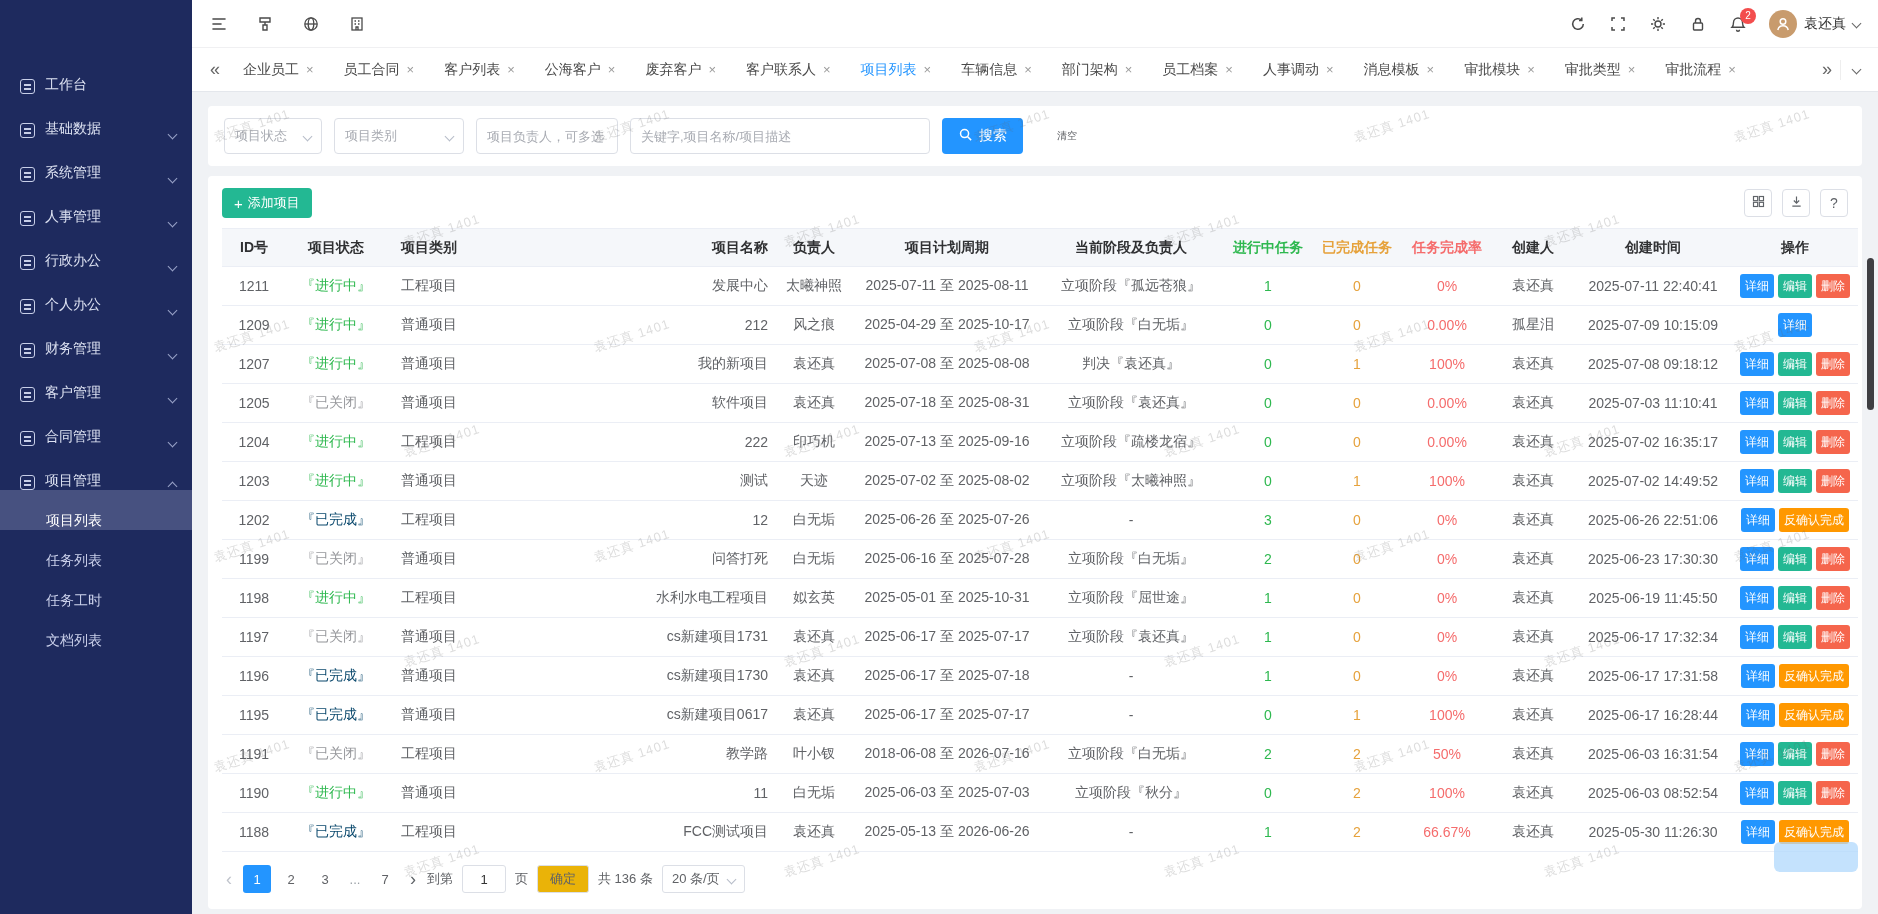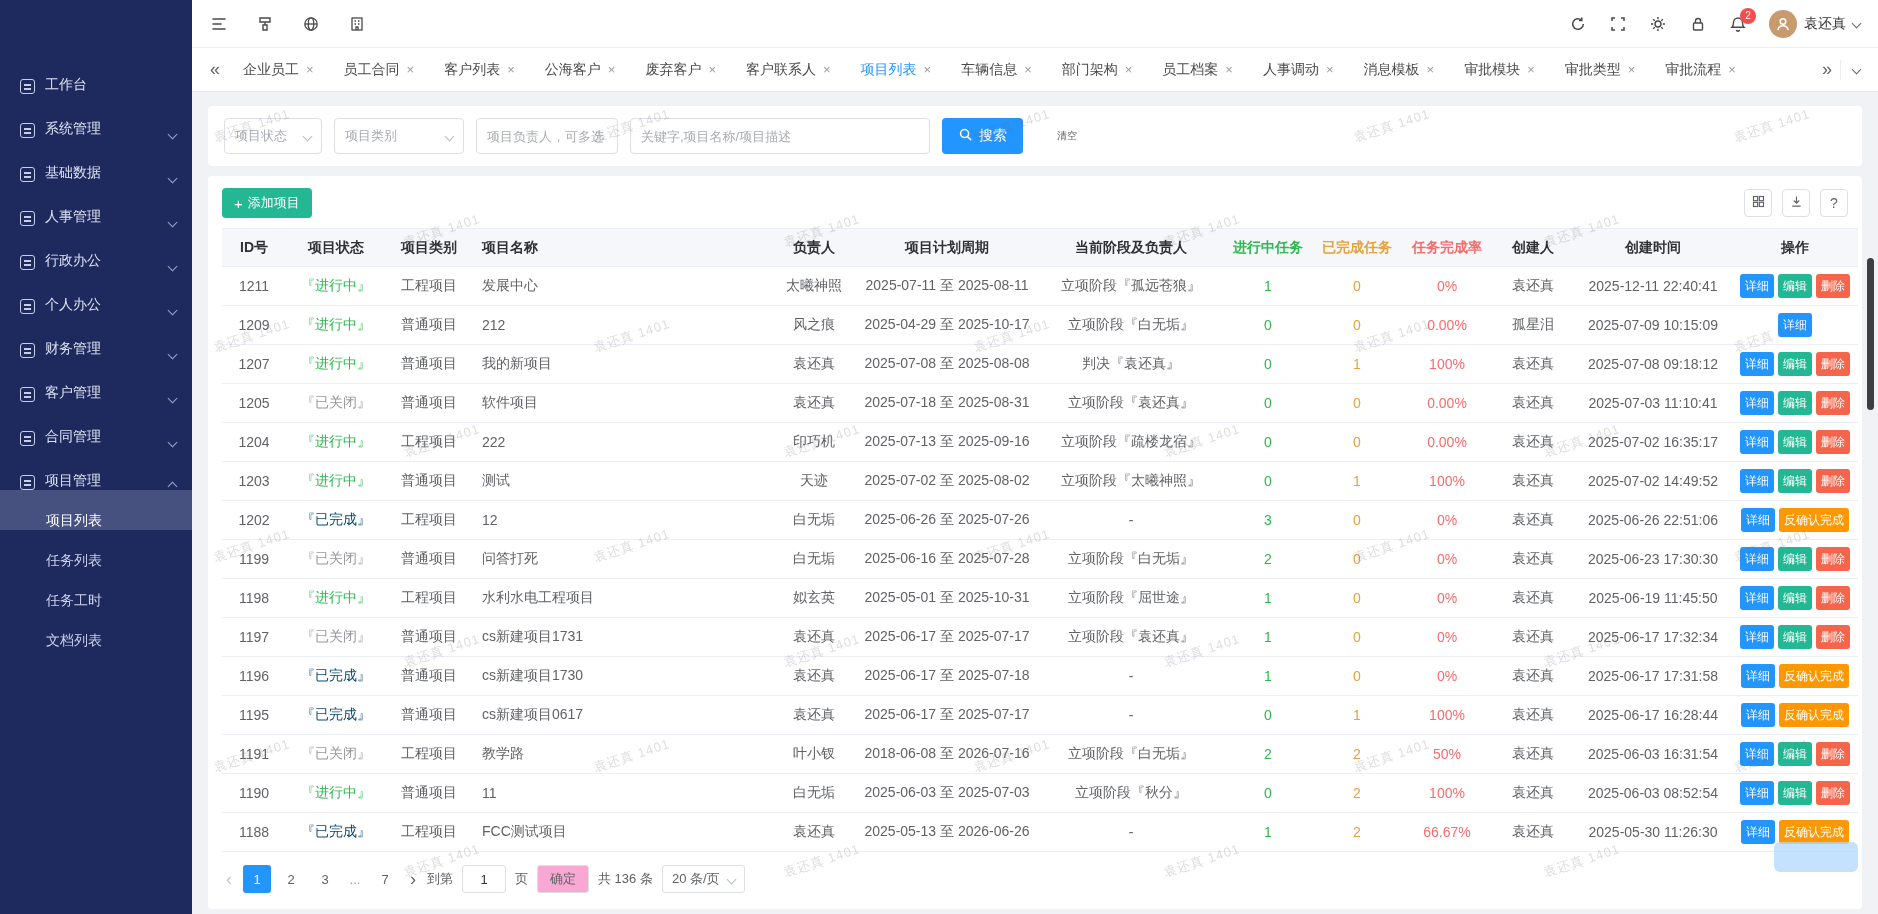--- a/index.html
+++ b/index.html
@@ -60,21 +60,21 @@
   .table-card{background:#fff;border-radius:4px;padding:12px 14px;flex:0 0 auto;display:flex;flex-direction:column}
   .card-toolbar{display:flex;align-items:center;justify-content:space-between;margin-bottom:10px}
   .add-btn{height:30px;border:none;border-radius:4px;background:#23b893;color:#fff;font-size:13px;display:flex;align-items:center;gap:5px;padding:0 12px;cursor:pointer;font-family:inherit}
   .add-btn .plus{font-size:15px;line-height:1}
   .tool-icons{display:flex;gap:10px}
   .tool-btn{width:28px;height:28px;border:1px solid #dcdfe6;border-radius:4px;background:#fff;display:flex;align-items:center;justify-content:center;color:#5f6368;font-size:14px;cursor:pointer;font-family:inherit}
 
   table{width:100%;border-collapse:collapse;table-layout:fixed;font-size:14px;color:#606266}
   thead th{height:38px;background:#f5f7fa;border-top:1px solid #ebeef5;border-bottom:1px solid #ebeef5;font-weight:bold;color:#303133;white-space:nowrap;overflow:hidden;padding:8px 4px}
   tbody td{height:39px;border-bottom:1px solid #ebeef5;text-align:center;white-space:nowrap;overflow:hidden;padding:0 4px}
-  td.col-name,th.col-name{text-align:left;padding-left:10px}
+  td.col-name,th.col-name{text-align:right;padding-left:10px}
   .c-green{color:#2eb84f}
   .c-amber{color:#e6a23c}
   .c-red{color:#f56c6c}
   .st-ongoing{color:#2eb84f}
   .st-closed{color:#97989c}
   .st-done{color:#0c4a6e}
   .mini-btn{height:24px;border:none;border-radius:3px;color:#fff;font-size:12px;padding:0 5px;margin:0 2px;cursor:pointer;font-family:inherit;white-space:nowrap}
   .btn-detail{background:#2395ff}
   .btn-edit{background:#23b893}
   .btn-delete{background:#f5654c}
@@ -82,21 +82,21 @@
 
   .pagination{display:flex;align-items:center;gap:9px;margin:13px 0 4px 2px;font-size:13px;color:#606266}
   .pg-arrow{font-size:18px;line-height:1;cursor:pointer;padding:0 2px}
   .pg-arrow.prev{color:#c0c4cc}
   .pg-arrow.next{color:#5f6368}
   .pg-pages{display:flex;gap:6px;align-items:center}
   .pg-num{min-width:28px;height:28px;border-radius:3px;display:flex;align-items:center;justify-content:center;cursor:pointer;color:#606266}
   .pg-num.active{background:#2395ff;color:#fff}
   .pg-dots{min-width:20px;text-align:center;color:#9aa0a6}
   .pg-input{width:44px;height:28px;border:1px solid #dcdfe6;border-radius:3px;text-align:center;font-size:13px;color:#333;font-family:inherit}
-  .pg-confirm{height:28px;border:1px solid #dcdfe6;border-radius:3px;background:#f9a8d4;color:#606266;font-size:13px;padding:0 12px;cursor:pointer;font-family:inherit}
+  .pg-confirm{height:28px;border:1px solid #dcdfe6;border-radius:3px;background:#eab308;color:#606266;font-size:13px;padding:0 12px;cursor:pointer;font-family:inherit}
   .pg-size{height:28px;border:1px solid #dcdfe6;border-radius:3px;background:#fff;display:flex;align-items:center;gap:8px;padding:0 9px;cursor:pointer}
 
   
   .watermark-layer{position:absolute;left:0;right:0;top:92px;bottom:0;pointer-events:none;overflow:hidden;z-index:40}
   .wm{position:absolute;transform:rotate(-18deg);color:rgba(100,100,100,0.22);font-size:13px;letter-spacing:1px;white-space:nowrap}
   .scroll-thumb{position:absolute;right:4px;top:258px;width:7px;height:152px;background:#3e3e42;border-radius:4px;z-index:60;cursor:pointer}
   .floating-widget{position:absolute;right:20px;bottom:42px;width:84px;height:30px;background:rgba(176,216,252,0.75);border-radius:6px;z-index:45;cursor:pointer}
 </style>
 </head>
 <body>
@@ -104,26 +104,26 @@
 <div class="app">
 
   <aside class="sidebar">
     <nav>
         <div class="menu-item">
           <span class="mi-icon"></span>
           <span class="mi-label">工作台</span>
         </div>
         <div class="menu-item">
           <span class="mi-icon"></span>
+          <span class="mi-label">基础数据</span>
+          <i class="chev down"></i>
+        </div>
+        <div class="menu-item">
+          <span class="mi-icon"></span>
           <span class="mi-label">系统管理</span>
-          <i class="chev down"></i>
-        </div>
-        <div class="menu-item">
-          <span class="mi-icon"></span>
-          <span class="mi-label">基础数据</span>
           <i class="chev down"></i>
         </div>
         <div class="menu-item">
           <span class="mi-icon"></span>
           <span class="mi-label">人事管理</span>
           <i class="chev down"></i>
         </div>
         <div class="menu-item">
           <span class="mi-icon"></span>
           <span class="mi-label">行政办公</span>
@@ -403,21 +403,21 @@
                 <td class="st-ongoing">『进行中』</td>
                 <td>工程项目</td>
                 <td class="col-name">发展中心</td>
                 <td>太曦神照</td>
                 <td>2025-07-11 至 2025-08-11</td>
                 <td>立项阶段『孤远苍狼』</td>
                 <td class="c-green">1</td>
                 <td class="c-amber">0</td>
                 <td class="c-red">0%</td>
                 <td>袁还真</td>
-                <td>2025-12-11 22:40:41</td>
+                <td>2025-07-11 22:40:41</td>
                 <td><button class="mini-btn btn-detail">详细</button><button class="mini-btn btn-edit">编辑</button><button class="mini-btn btn-delete">删除</button></td>
               </tr>
               <tr>
                 <td>1209</td>
                 <td class="st-ongoing">『进行中』</td>
                 <td>普通项目</td>
                 <td class="col-name">212</td>
                 <td>风之痕</td>
                 <td>2025-04-29 至 2025-10-17</td>
                 <td>立项阶段『白无垢』</td>

